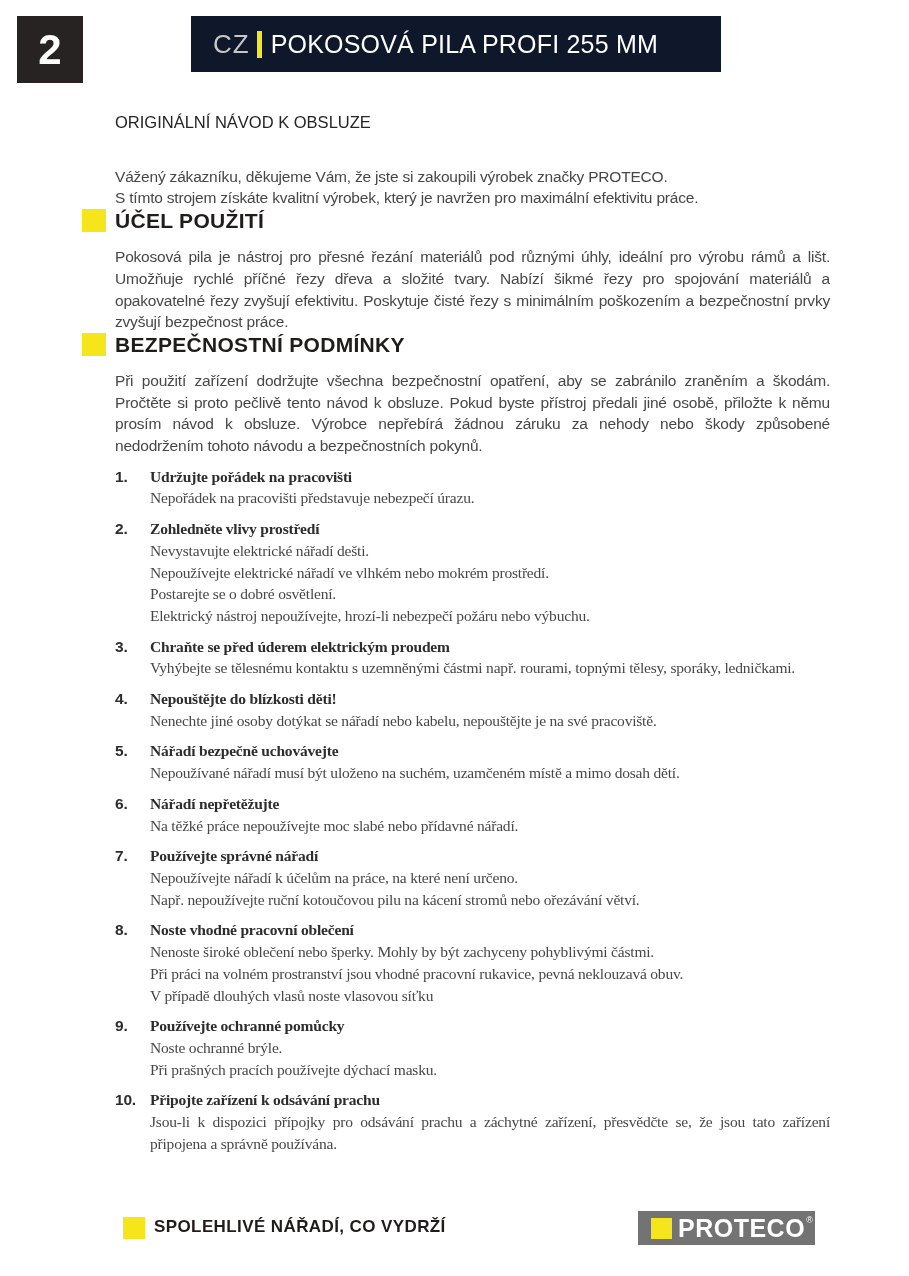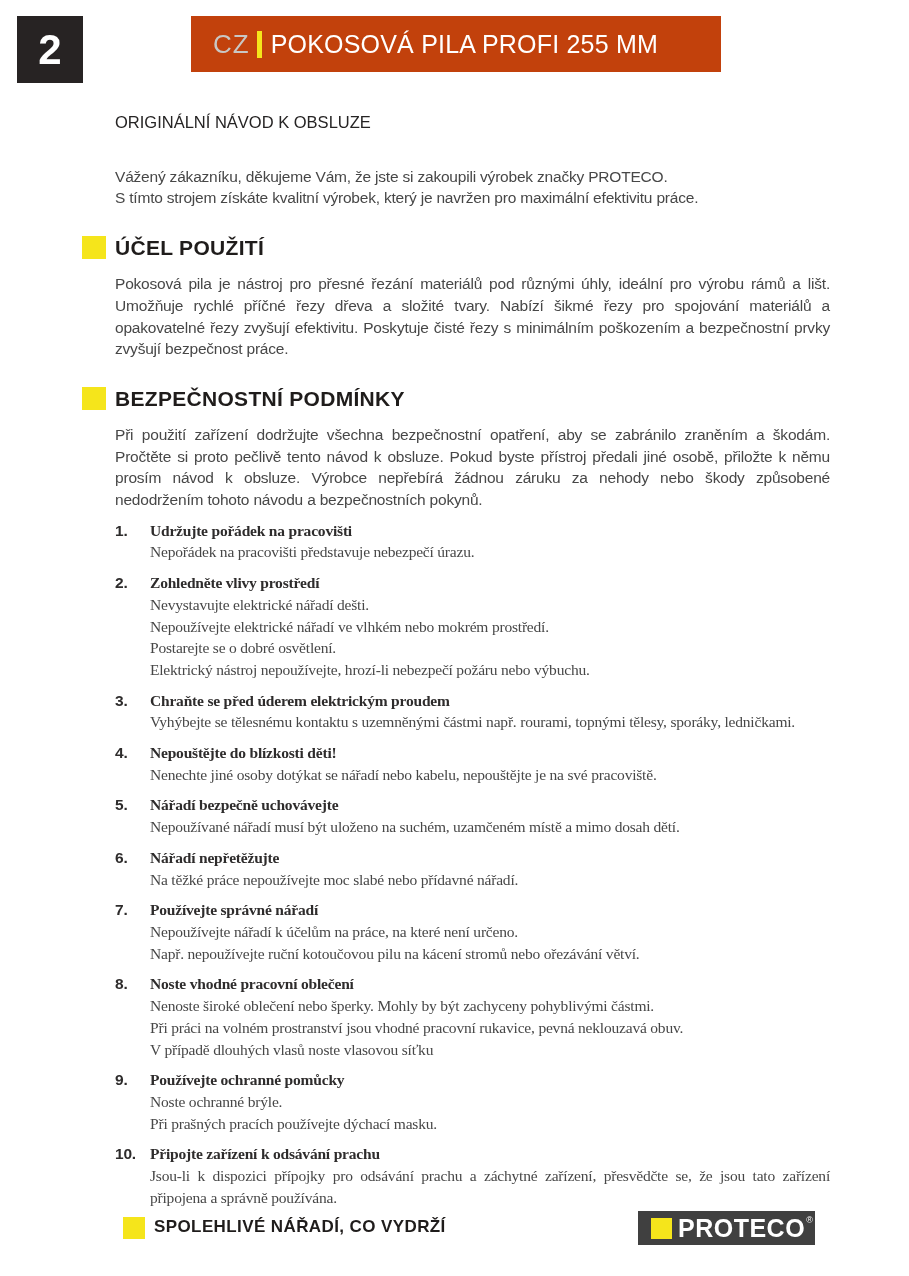--- a/index.html
+++ b/index.html
@@ -12,36 +12,36 @@
   }
   
   .page-number-box{
     position:absolute;left:17px;top:16px;
     width:66px;height:67px;background:#272323;
     display:flex;align-items:center;justify-content:center;
     color:#ffffff;font-size:42px;font-weight:bold;
   }
   .title-bar{
     position:absolute;left:191px;top:16px;
-    width:530px;height:56px;background:#c2410c;
+    width:530px;height:56px;background:#0f172a;
     display:flex;align-items:center;
     padding-left:22px;box-sizing:border-box;
   }
   .lang-label{color:#c9c7c4;font-size:26px;letter-spacing:1px;}
   .lang-divider{width:5px;height:27px;background:#F5E51B;margin:0 9px 0 7px;}
   .doc-title{color:#ffffff;font-weight:normal;font-size:25px;letter-spacing:0.2px;white-space:nowrap;}
   
   .content{
     position:absolute;left:115px;top:112px;width:715px;
     color:#474747;font-size:15.5px;line-height:21.7px;letter-spacing:-0.2px;
   }
   .doc-subtitle{font-weight:normal;font-size:16.5px;color:#262424;letter-spacing:0;}
   .intro{margin-top:32px;}
   .section-heading{
-    display:flex;align-items:center;margin-left:-33px;margin-top:27px;
+    display:flex;align-items:center;margin-left:-33px;margin-top:0;
   }
   .marker{
     width:24px;height:23px;background:#F5E51B;flex-shrink:0;margin-right:9px;
   }
   .section-heading-text{
     font-weight:bold;font-size:21px;color:#1f1c1b;letter-spacing:0.3px;
   }
   .section-body{margin-top:14px;text-align:justify;}
   
   .rules{margin-top:0;}
@@ -55,21 +55,21 @@
   .footer-tagline{
     position:absolute;left:83px;top:1217px;
     display:flex;align-items:flex-start;margin-left:40px;
   }
   .footer-marker{width:22px;height:22px;background:#F5E51B;margin-right:9px;}
   .tagline-text{
     font-weight:bold;font-size:17px;color:#1f1c1b;letter-spacing:0.4px;white-space:nowrap;
   }
   .brand-logo{
     position:absolute;left:638px;top:1211px;
-    width:177px;height:34px;background:#404040;
+    width:177px;height:34px;background:#737373;
     display:flex;align-items:center;
     padding-left:13px;box-sizing:border-box;
   }
   .logo-marker{width:21px;height:21px;background:#F5E51B;margin-right:6px;flex-shrink:0;}
   .logo-text{color:#ffffff;font-weight:bold;font-size:25px;letter-spacing:0.5px;line-height:1;}
   .registered-mark{color:#ffffff;font-size:9px;align-self:flex-start;margin-top:4px;margin-left:1px;}
 </style>
 </head>
 <body>
 

